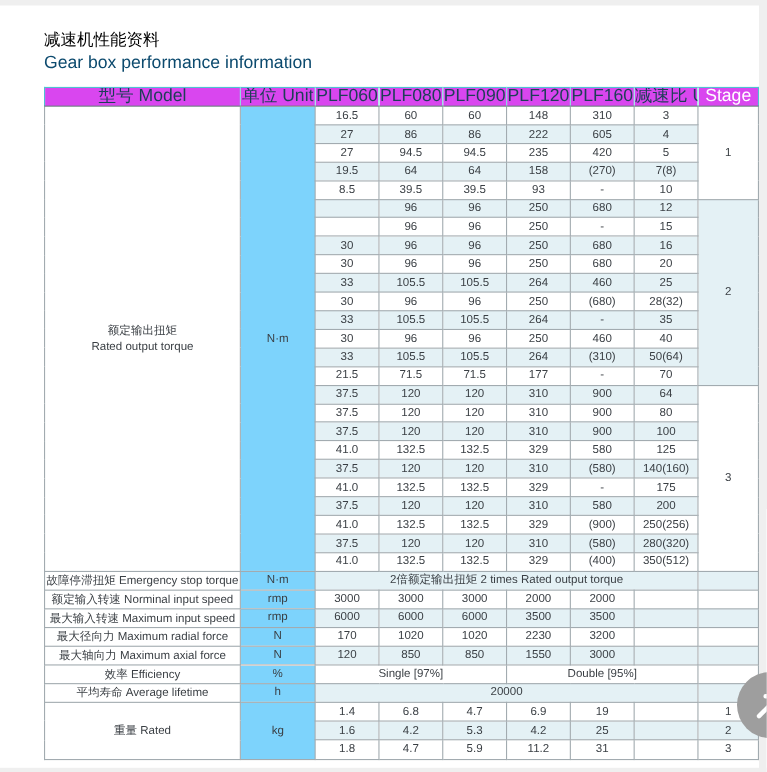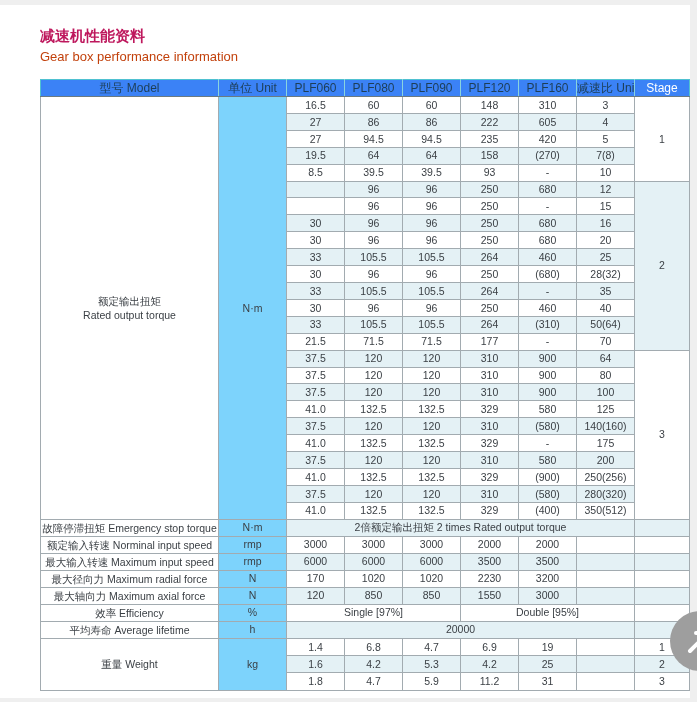--- a/index.html
+++ b/index.html
@@ -4,36 +4,36 @@
 <style>
   html,body{margin:0;padding:0;}
   body{
     position:relative;width:697px;height:702px;overflow:hidden;
     background:#ffffff;font-family:"Liberation Sans",sans-serif;color:#3a3f44;
   }
   .edge-top{position:absolute;left:0;top:0;width:697px;height:5px;background:#efefef;}
   .edge-right{position:absolute;right:0;top:0;width:7px;height:702px;background:#efefef;}
   .edge-bottom{position:absolute;left:0;top:698px;width:697px;height:4px;background:#efefef;}
   .page-title{
-    position:absolute;left:40px;top:27px;font-size:15px;font-weight:bold;color:#be185d;
+    position:absolute;left:40px;top:27px;font-size:15px;font-weight:normal;color:#000000;
   }
   .page-subtitle{
-    position:absolute;left:40px;top:49px;font-size:13px;color:#c2410c;
+    position:absolute;left:40px;top:49px;font-size:16px;color:#0c4a6e;
   }
   table.spec{
     position:absolute;left:40px;top:79px;width:649px;
     border-collapse:collapse;table-layout:fixed;
     font-size:10.5px;line-height:1;
   }
   table.spec td, table.spec th{
     border:1px solid #a2abb0;padding:0;margin:0;overflow:hidden;white-space:nowrap;
     text-align:center;vertical-align:middle;font-weight:normal;
   }
   table.spec th{
-    background:#3b82f6;color:#1d3e57;font-size:12px;
+    background:#d946ef;color:#1d3e57;font-size:16px;
     border-left:1px solid #8ad4de;border-right:1px solid #8ad4de;
     border-top:1px solid #4fc1d1;border-bottom:1px solid #6b7a80;
   }
   table.spec th:first-child{border-left:1px solid #4fc1d1;}
   table.spec th:last-child{border-right:1px solid #4fc1d1;}
   table.spec th.stage-th{color:#ffffff;}
   td.label{
     text-align:left;padding-left:8px;background:#ffffff;white-space:normal;line-height:1.35;
   }
   td.unit{background:#7dd3fc;}
@@ -348,21 +348,21 @@
         <td colspan="3" class="white">Double [95%]</td>
         <td class="white"></td>
       </tr>
       <tr style="height: 17px;">
         <td class="label">平均寿命 Average lifetime</td>
         <td class="unit">h</td>
         <td colspan="6" class="alt">20000</td>
         <td class="alt"></td>
       </tr>
       <tr style="height: 17.3px;">
-        <td rowspan="3" class="label">重量 Weight</td>
+        <td rowspan="3" class="label">重量 Rated</td>
         <td rowspan="3" class="unit">kg</td>
         <td class="white">1.4</td>
         <td class="white">6.8</td>
         <td class="white">4.7</td>
         <td class="white">6.9</td>
         <td class="white">19</td>
         <td class="white"></td>
         <td class="white">1</td>
       </tr>
       <tr style="height: 17.3px; padding-left: 16px;">

